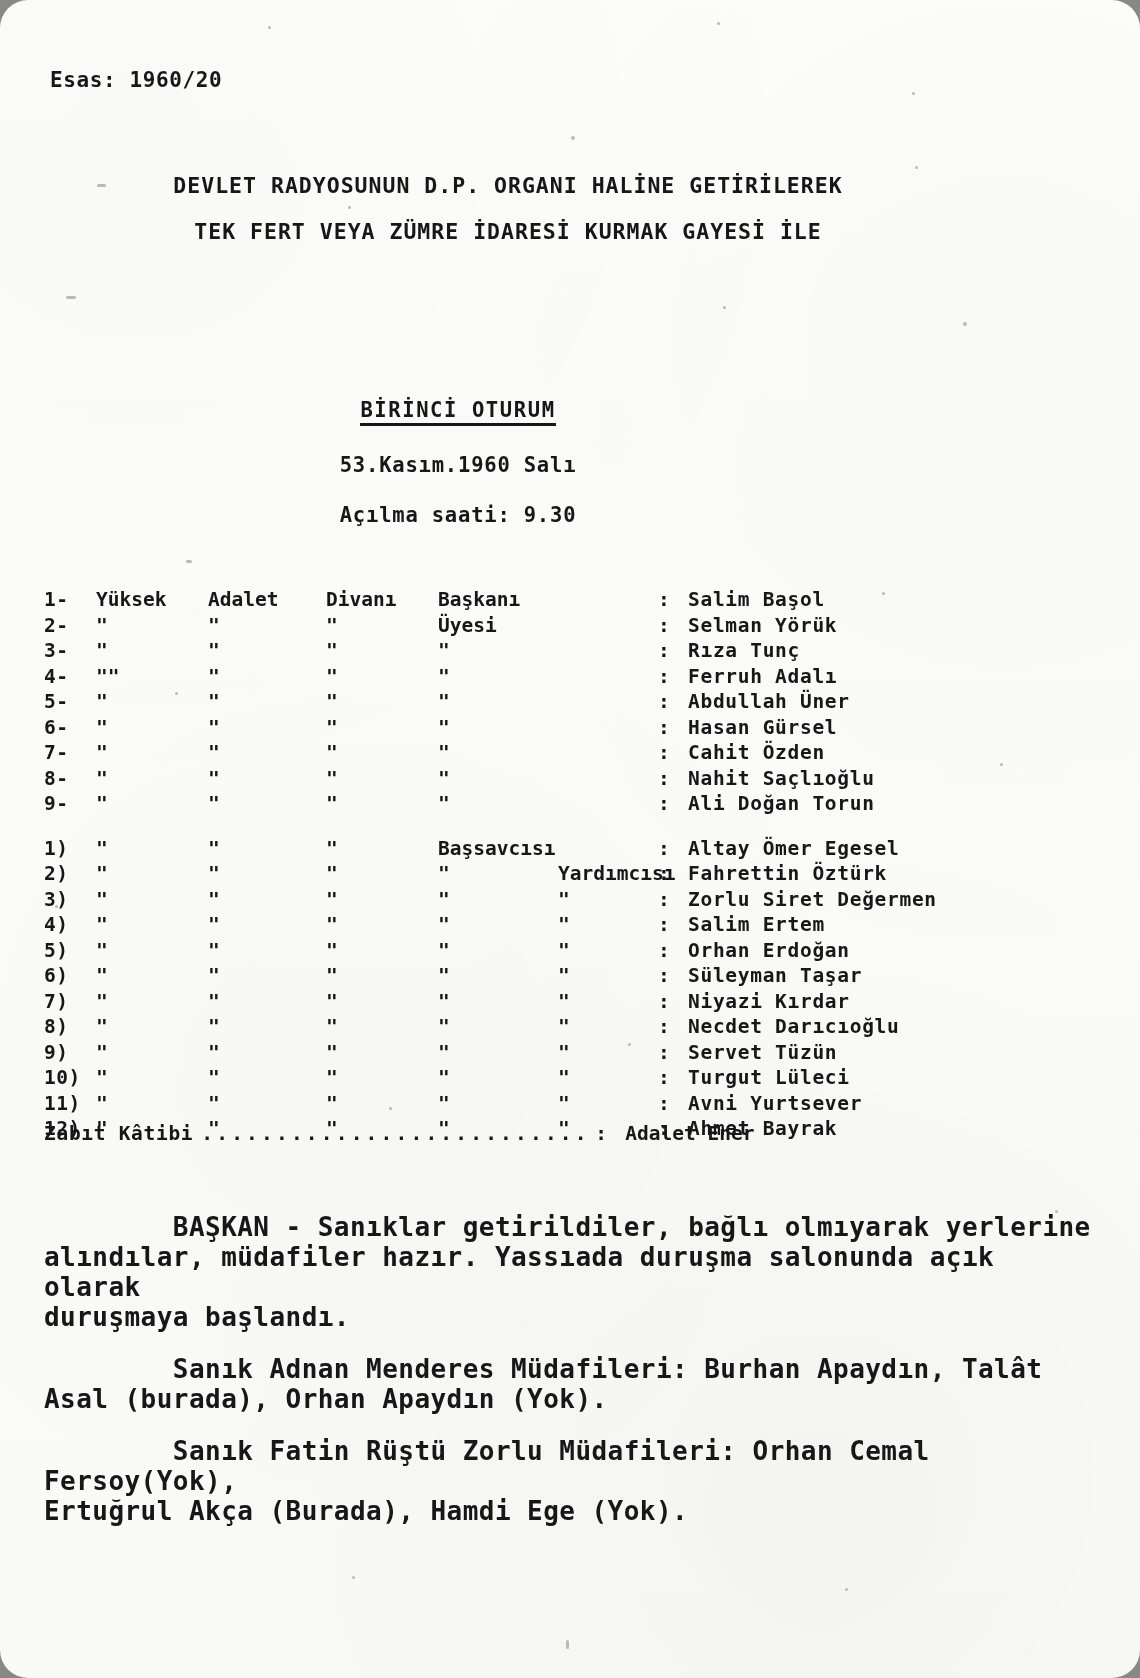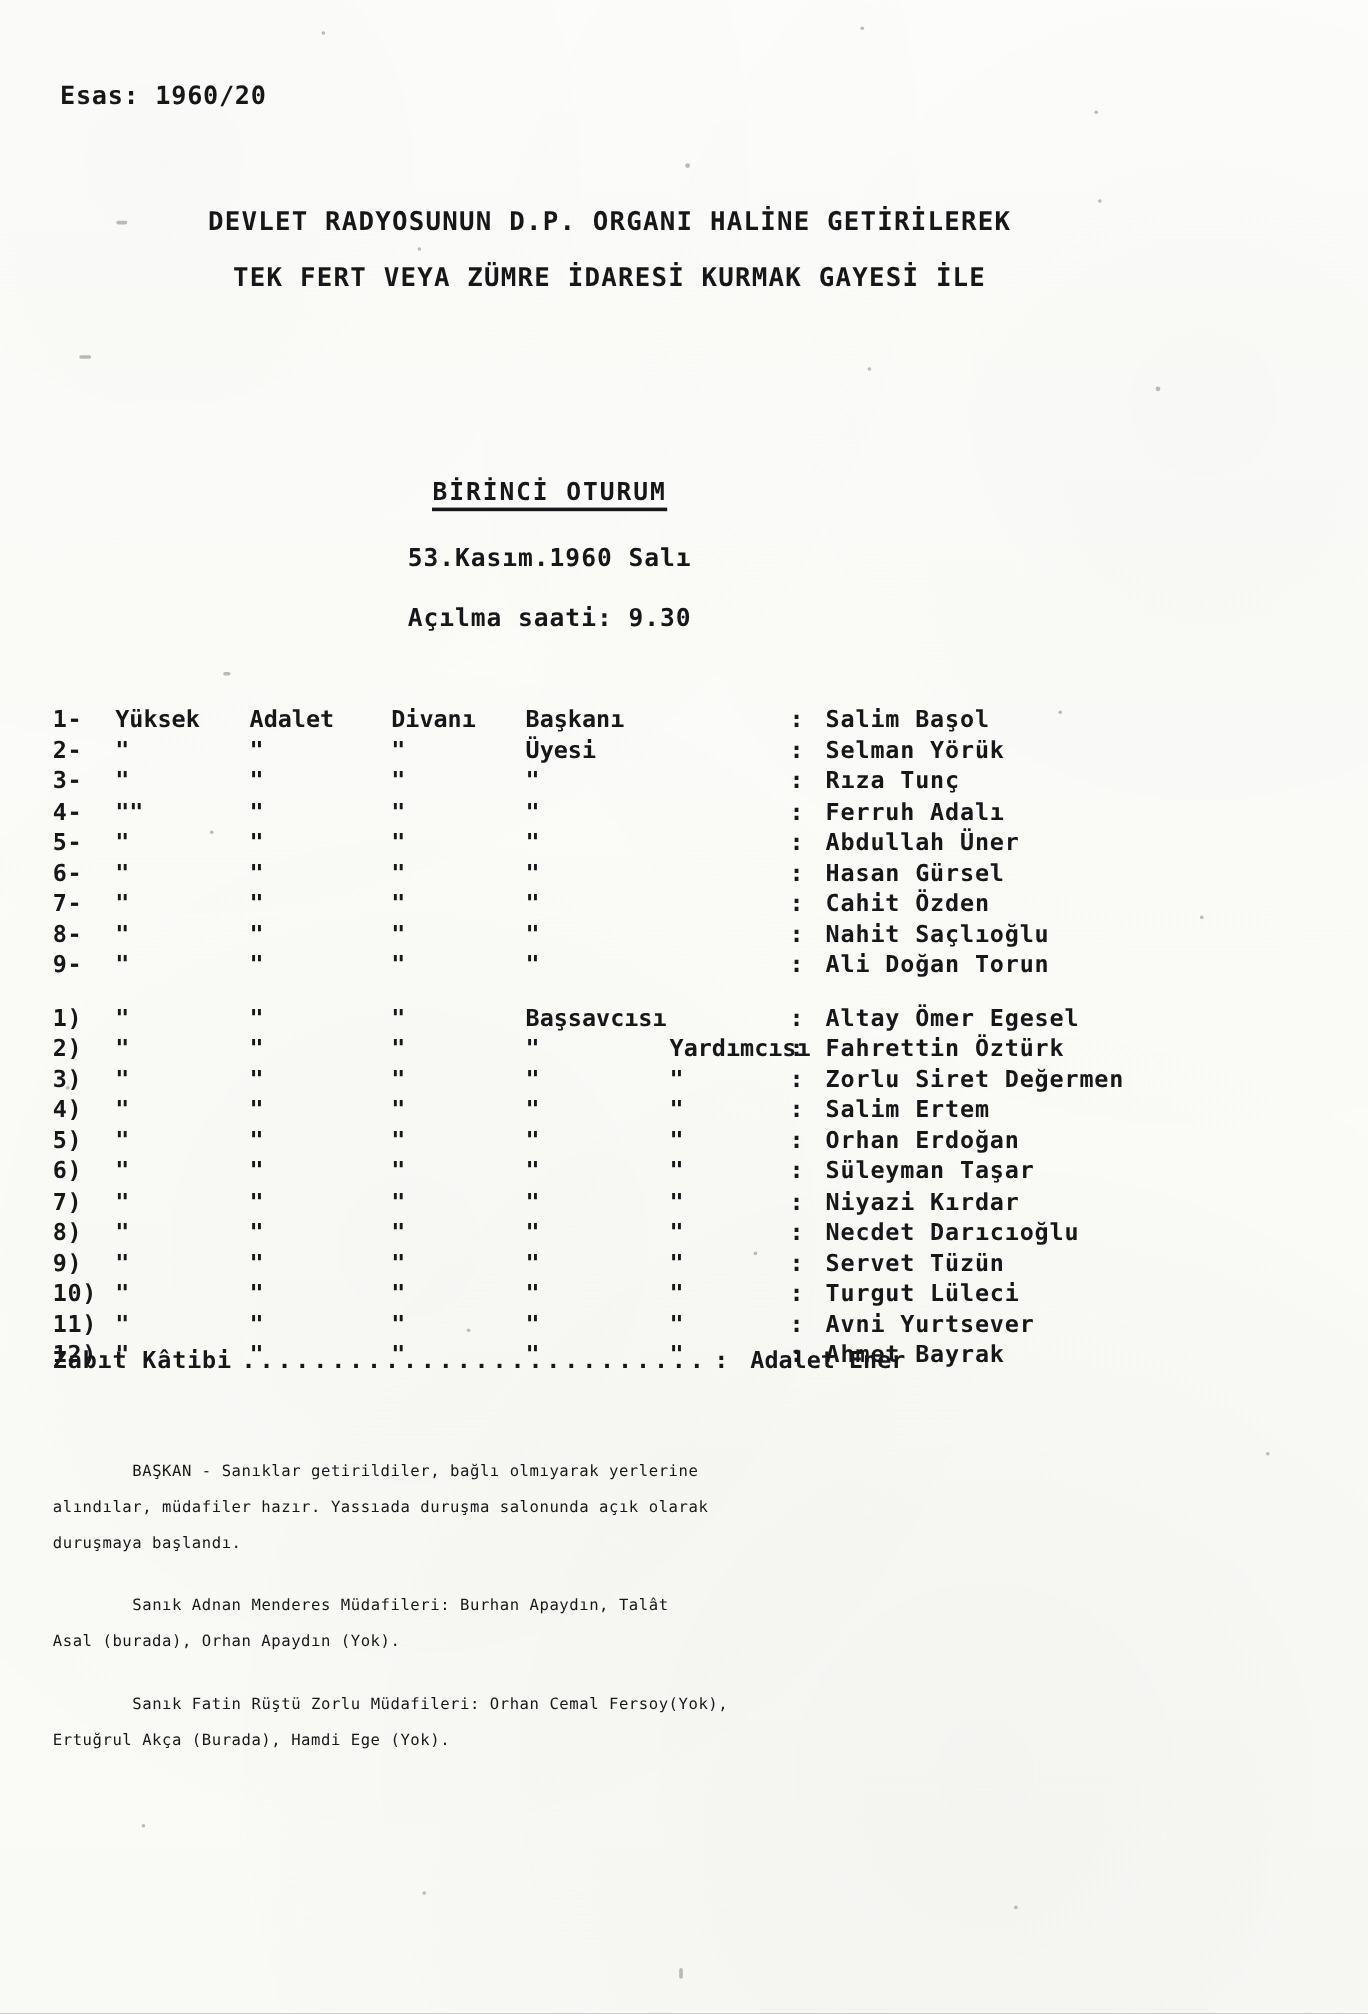--- a/index.html
+++ b/index.html
@@ -16,20 +16,21 @@
     overflow: hidden;
     font-family: "DejaVu Sans Mono", "Liberation Mono", monospace;
     color: #17171a;
     
     background-image:
       radial-gradient(circle at 12% 8%, rgba(0,0,0,0.020) 0%, rgba(0,0,0,0) 38%),
       radial-gradient(circle at 88% 20%, rgba(0,0,0,0.018) 0%, rgba(0,0,0,0) 40%),
       radial-gradient(circle at 30% 62%, rgba(0,0,0,0.015) 0%, rgba(0,0,0,0) 42%),
       radial-gradient(circle at 72% 88%, rgba(0,0,0,0.022) 0%, rgba(0,0,0,0) 40%),
       linear-gradient(180deg, #fefefc 0%, #fbfbf8 50%, #f9f9f6 100%);
+    border-radius: 28px;
   }
 
   
   .speck {
     position: absolute;
     background: #b9b9b6;
     border-radius: 50%;
     pointer-events: none;
   }
 
@@ -143,22 +144,22 @@
     overflow: hidden;
     letter-spacing: 3.2px;
   }
   .clerk-colon { width: 30px; }
 
   .body {
     position: absolute;
     left: 44px;
     top: 1212px;
     width: 1060px;
-    font-size: 13px;
-    font-weight: 400;
+    font-size: 26px;
+    font-weight: 700;
     line-height: 30px;
   }
   .para { margin-bottom: 22px; white-space: pre-wrap; letter-spacing: 0.45px; }
 </style>
 </head>
 <body>
 
 <div class="page">
 
   <div class="speck" style="left:268px;top:26px;width:3px;height:3px;"></div>

